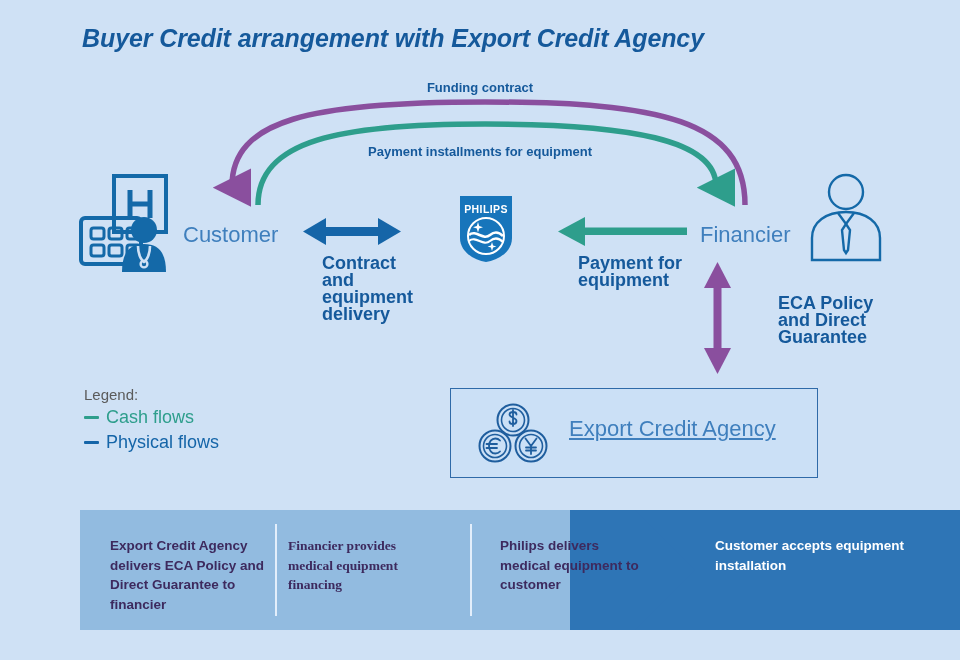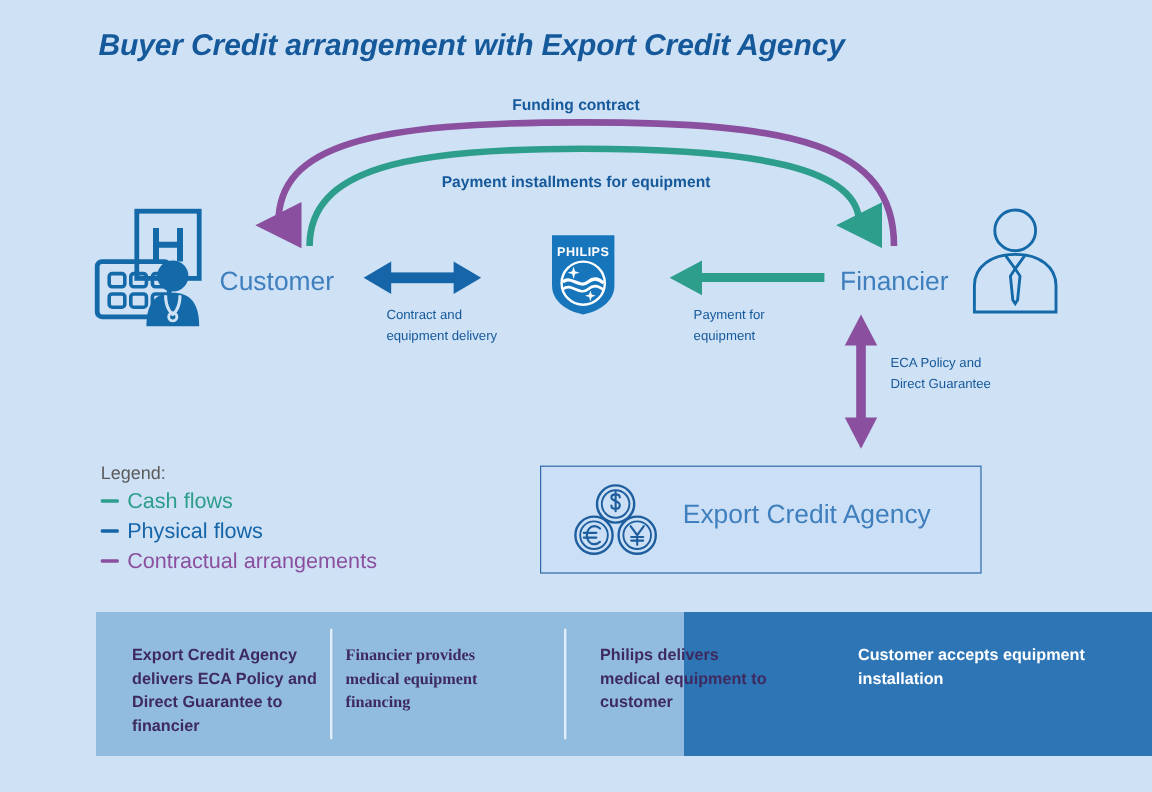--- a/index.html
+++ b/index.html
@@ -49,28 +49,28 @@
   .node-label {
     font-size: 22px;
     color: #3f7fbd;
     white-space: nowrap;
   }
   #lbl-customer { left: 183px; top: 222px; }
   #lbl-financier { left: 700px; top: 222px; }
 
   
   .arrow-caption {
-    font-size: 11px;
-    font-weight: normal;
+    font-size: 18px;
+    font-weight: bold;
     color: #15599b;
     line-height: 17px;
   }
   #cap-contract { left: 322px; top: 255px; width: 110px; }
   #cap-payment  { left: 578px; top: 255px; width: 110px; }
-  #cap-eca      { left: 742px; top: 295px; width: 100px; }
+  #cap-eca      { left: 778px; top: 295px; width: 100px; }
 
   
   #icon-hospital { left: 78px; top: 172px; width: 102px; height: 100px; }
   #icon-philips  { left: 458px; top: 194px; width: 56px; height: 70px; }
   #icon-banker   { left: 808px; top: 172px; width: 76px; height: 90px; }
 
   
   #eca-box {
     left: 450px;
     top: 388px;
@@ -87,20 +87,21 @@
     width: 76px;
     height: 62px;
   }
   #eca-text {
     position: absolute;
     left: 118px;
     top: 27px;
     font-size: 22px;
     color: #3f7fbd;
     white-space: nowrap;
+    text-decoration: underline;
   }
 
   
   #legend { left: 84px; top: 386px; width: 320px; }
   #legend-title {
     font-size: 15px;
     color: #5b5b5b;
     margin-bottom: 2px;
   }
   .legend-row {
@@ -284,24 +285,20 @@
 <div class="abs" id="legend">
   <div id="legend-title">Legend:</div>
   <div class="legend-row">
     <span class="legend-dash" style="background:#2e9e8c"></span>
     <span style="color:#2e9e8c">Cash flows</span>
   </div>
   <div class="legend-row">
     <span class="legend-dash" style="background:#1565a8"></span>
     <span style="color:#1565a8">Physical flows</span>
   </div>
-  <div class="legend-row">
-    <span class="legend-dash" style="background:#8a4f9e"></span>
-    <span style="color:#8a4f9e">Contractual arrangements</span>
-  </div>
 </div>
 
 <div class="abs" id="process-bar">
   <div id="process-light"></div>
   <div id="step-chevron-body"></div>
   <div id="step-chevron"></div>
 
   <div class="step" style="left:0; width:210px;">
     <span>Export Credit Agency delivers ECA Policy and Direct Guarantee to financier</span>
   </div>

